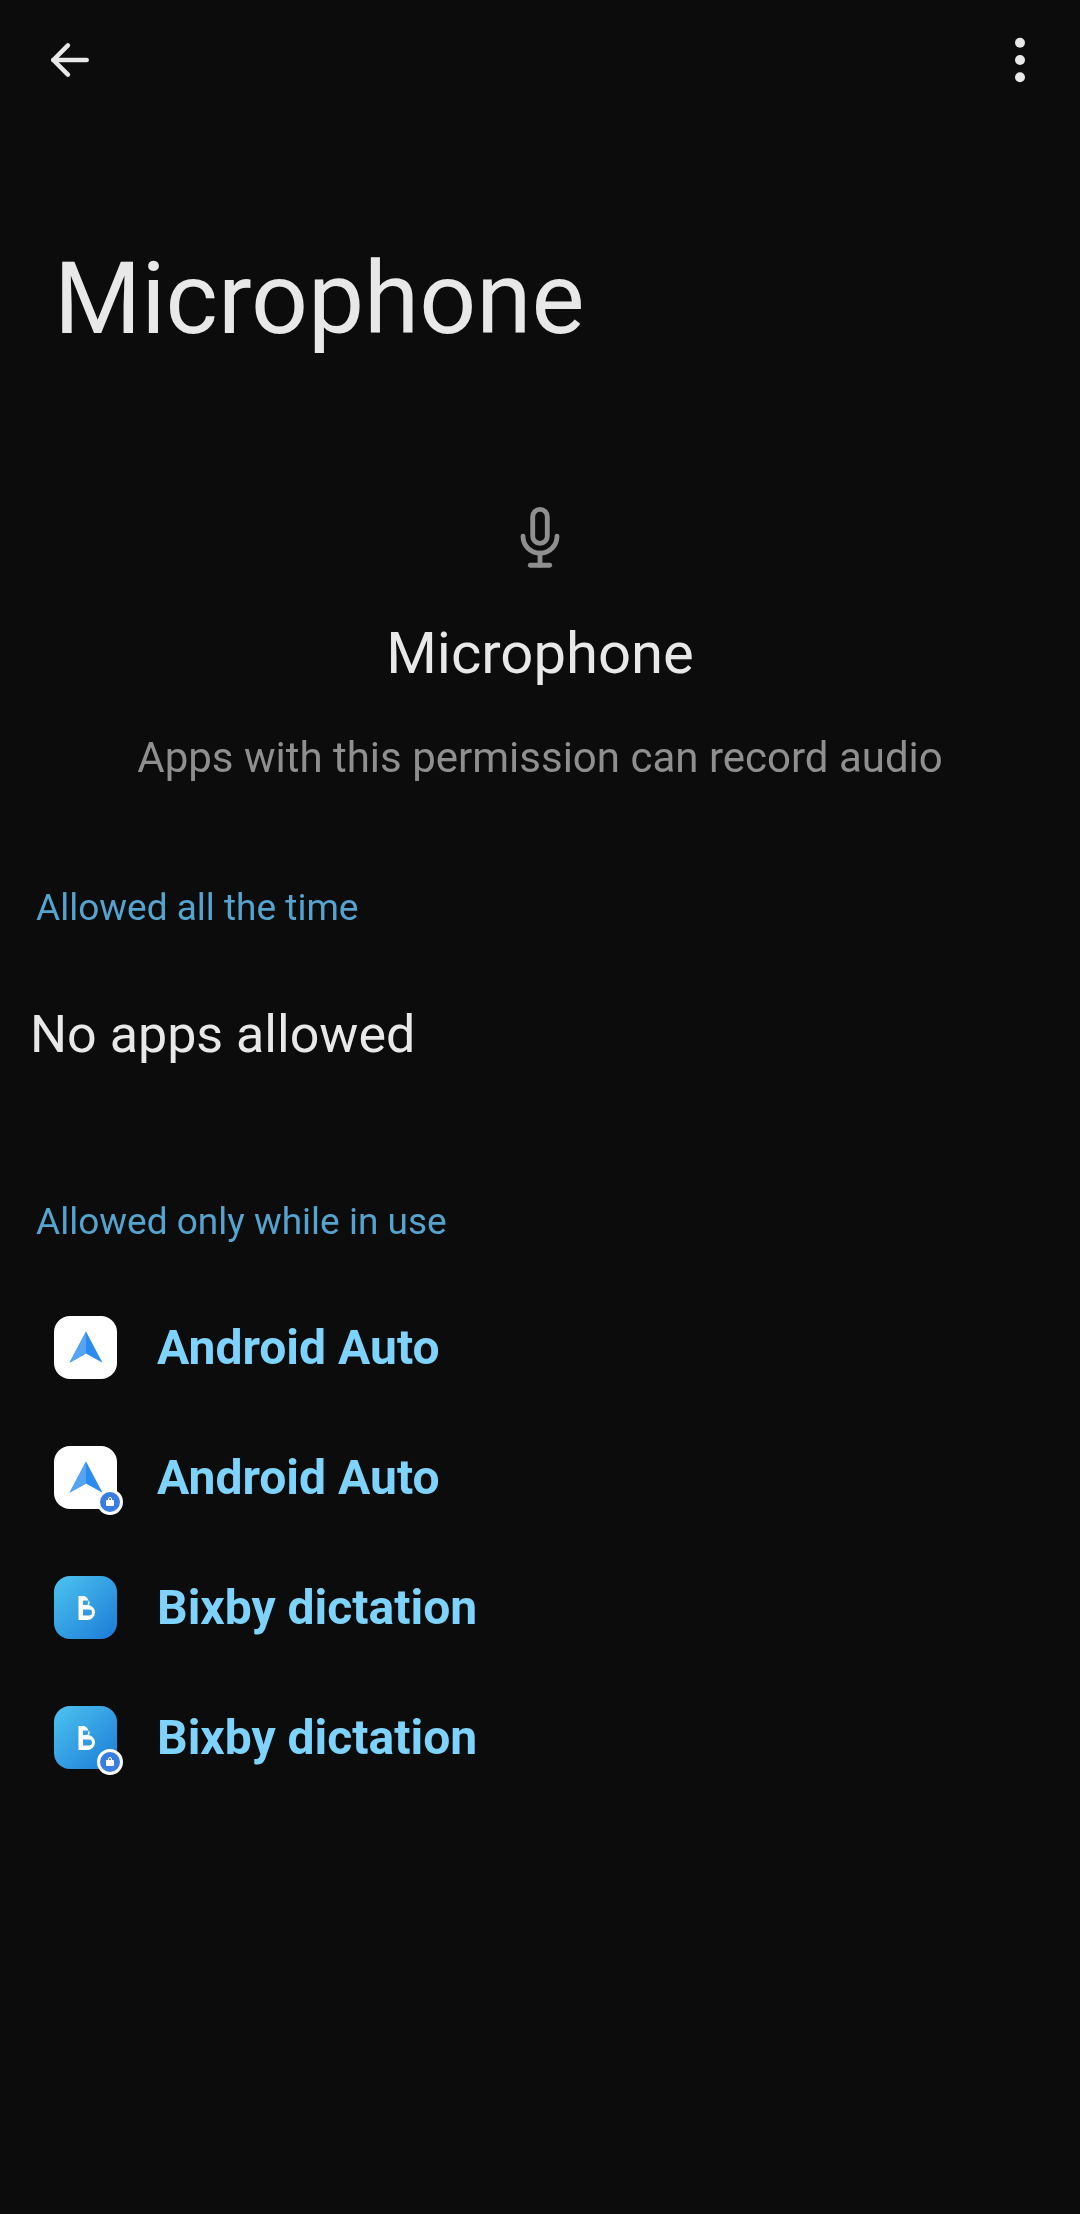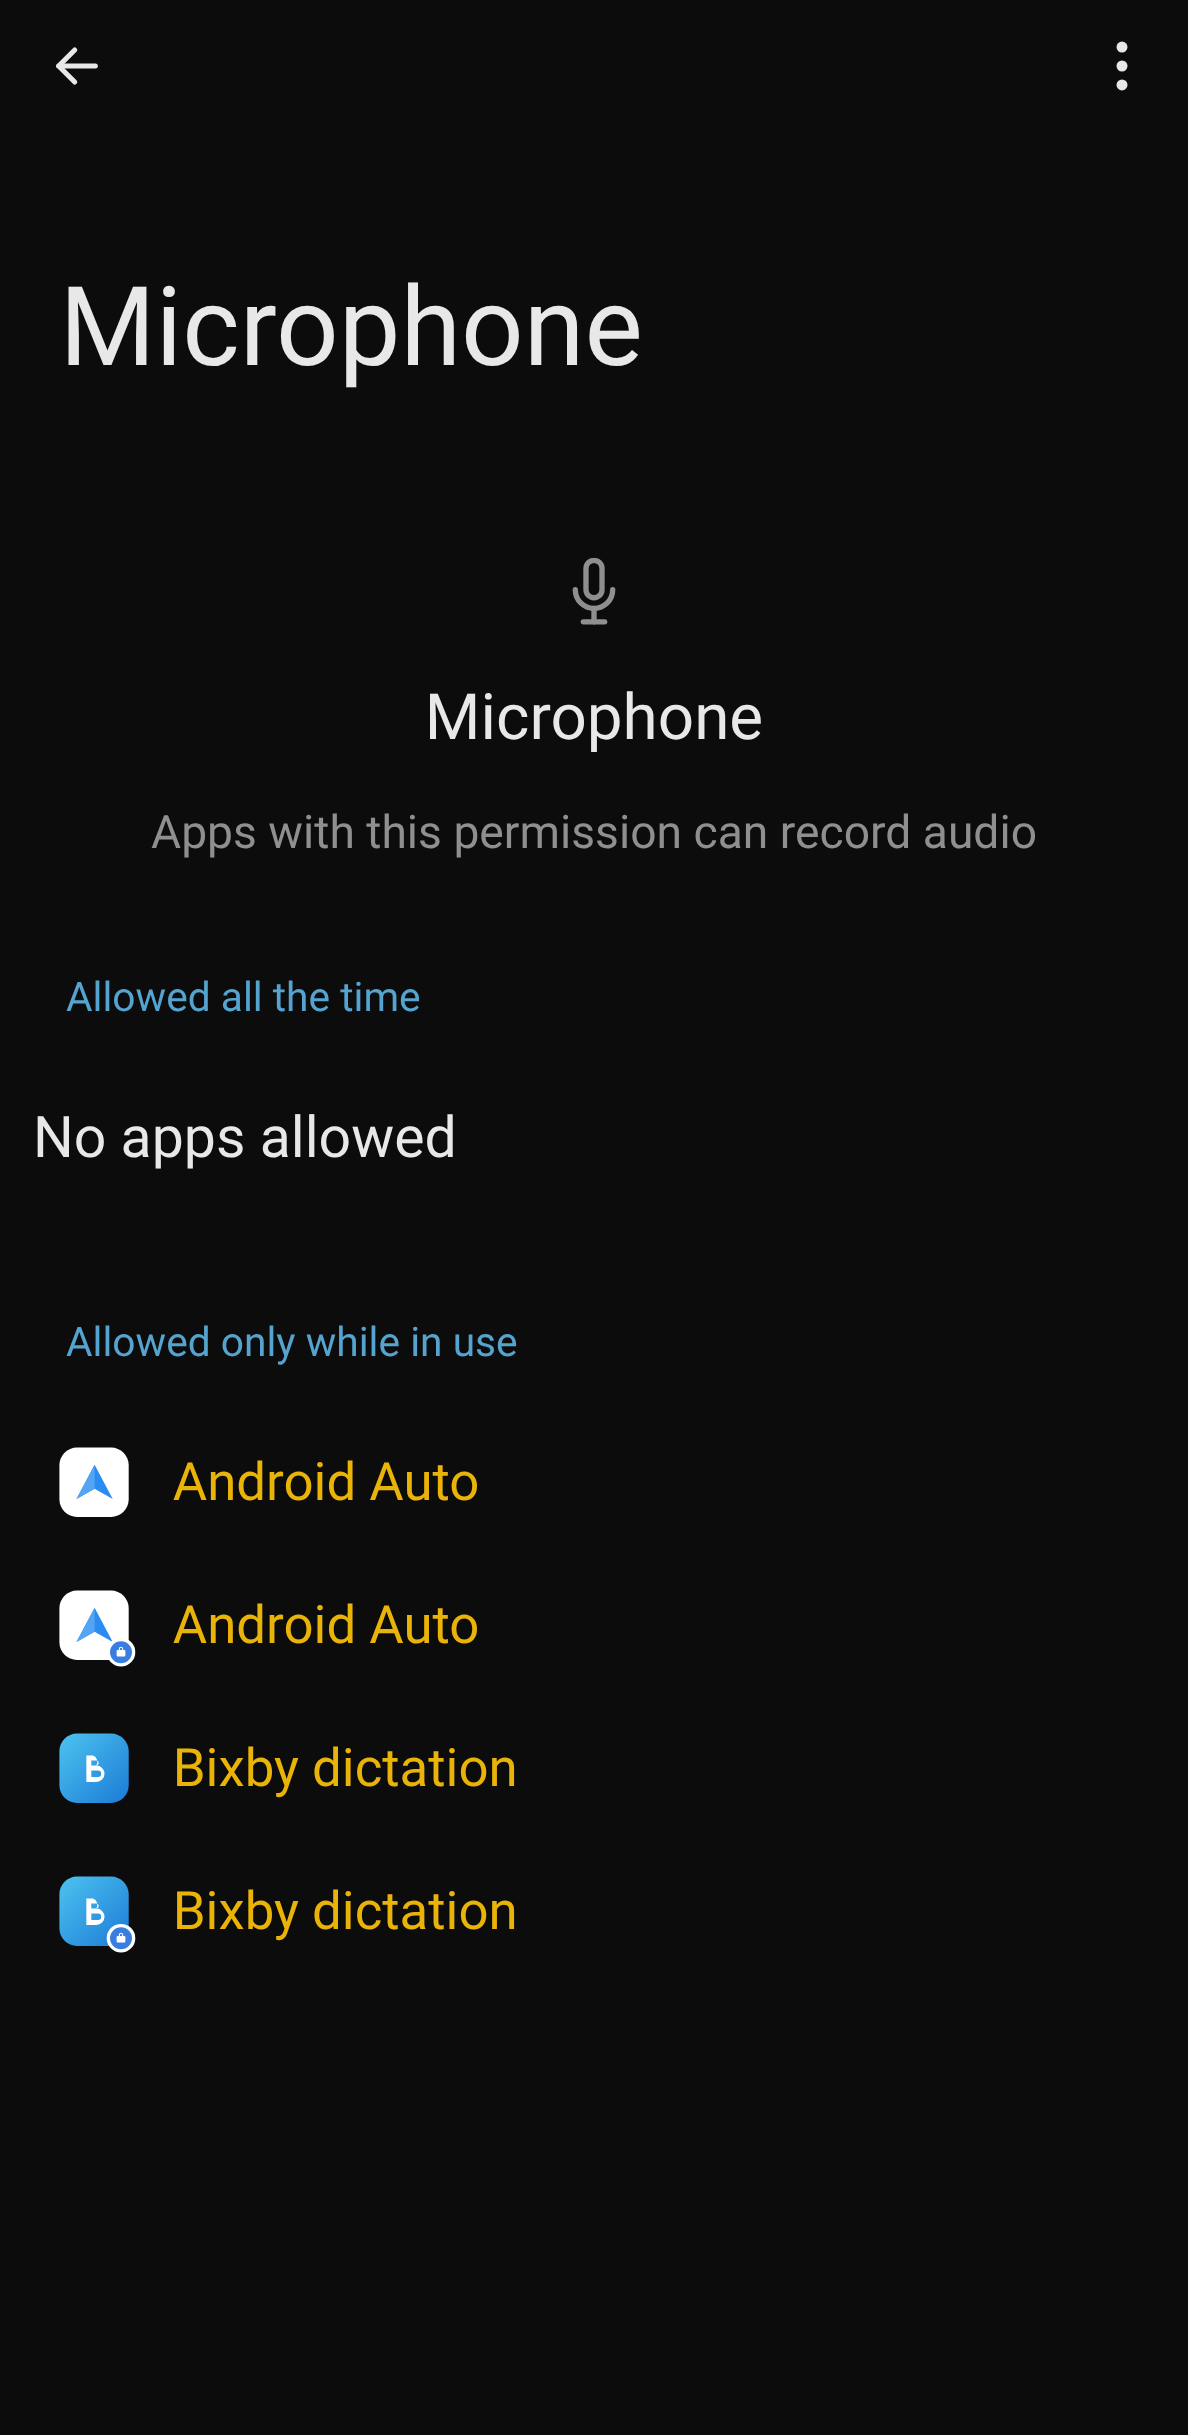--- a/index.html
+++ b/index.html
@@ -52,21 +52,21 @@
     margin-bottom: 44px;
   }
   .hero-desc {
     font-size: 42px;
     color: #8f8f8f;
     line-height: 1.3;
   }
   .section-header {
     font-size: 37px;
     color: #55a3cf;
-    padding: 0 60px;
+    padding: 0 36px;
     margin-top: 100px;
     margin-bottom: 40px;
     font-weight: 400;
   }
   .no-apps {
     font-size: 52px;
     color: #e8e8e8;
     padding: 35px 30px;
   }
   .section-header.second {
@@ -109,22 +109,22 @@
     height: 26px;
     border-radius: 50%;
     background: #3a7de0;
     border: 3px solid #ffffff;
     display: flex;
     align-items: center;
     justify-content: center;
   }
   .app-name {
     font-size: 48px;
-    color: #eab308;
-    font-weight: 400;
+    color: #7dd3fc;
+    font-weight: 700;
   }
 </style>
 </head>
 <body>
 
 <div class="toolbar">
   <div class="icon-btn">
     <svg width="50" height="50" viewBox="0 0 24 24" fill="none" stroke="currentColor" stroke-width="2.2" stroke-linecap="round" stroke-linejoin="round">
       <line x1="20" y1="12" x2="4" y2="12"></line>
       <polyline points="11 5 4 12 11 19"></polyline>

